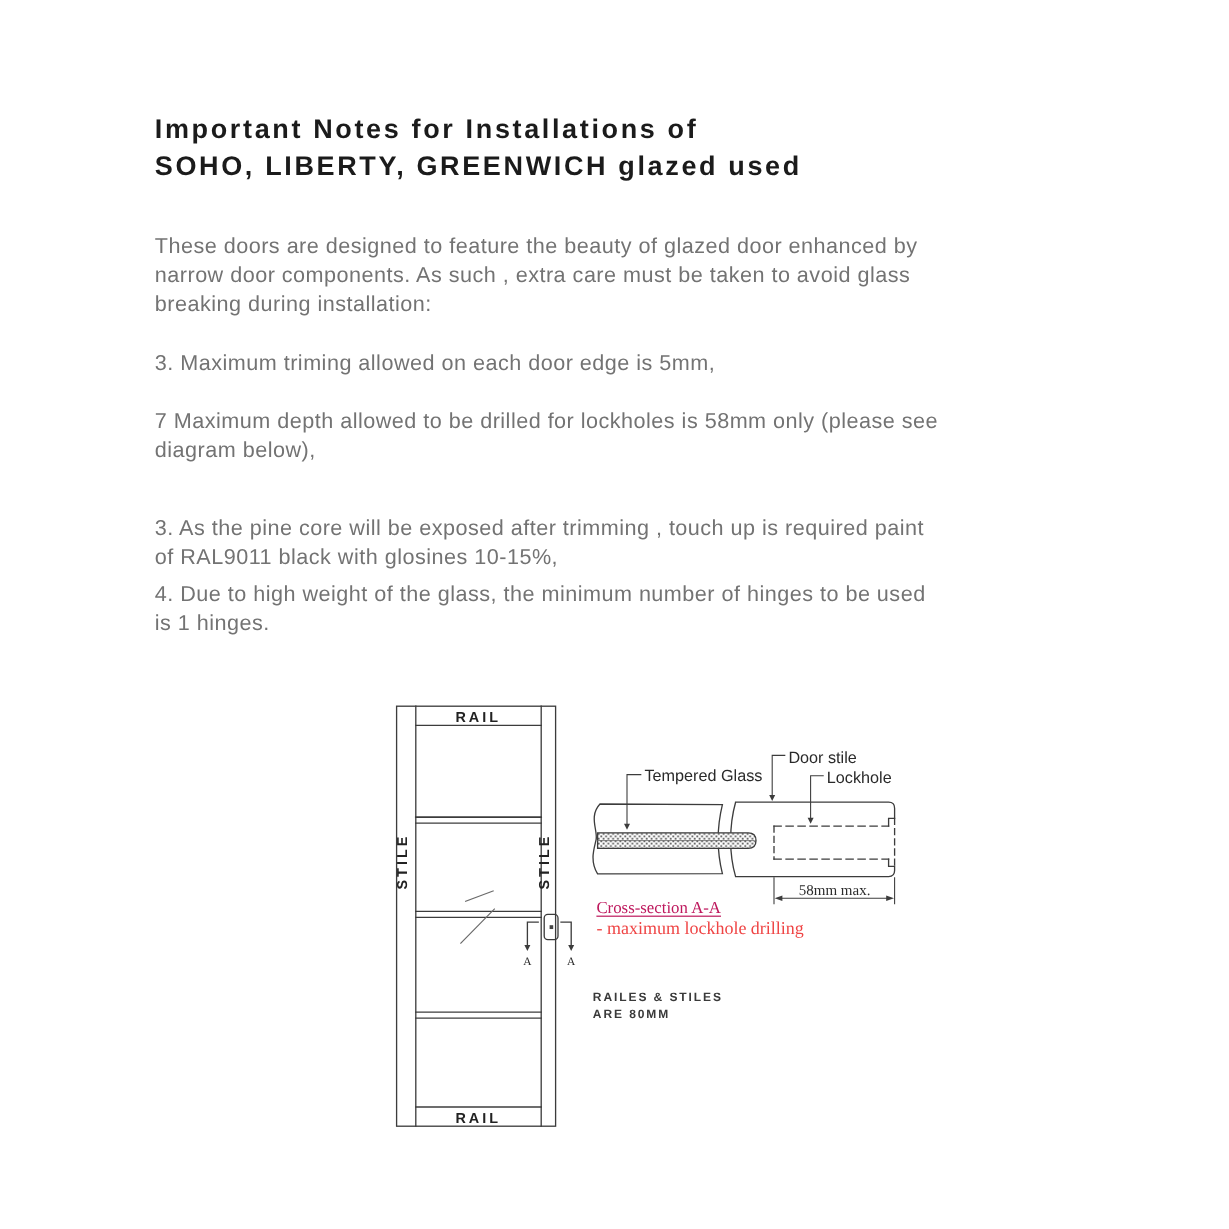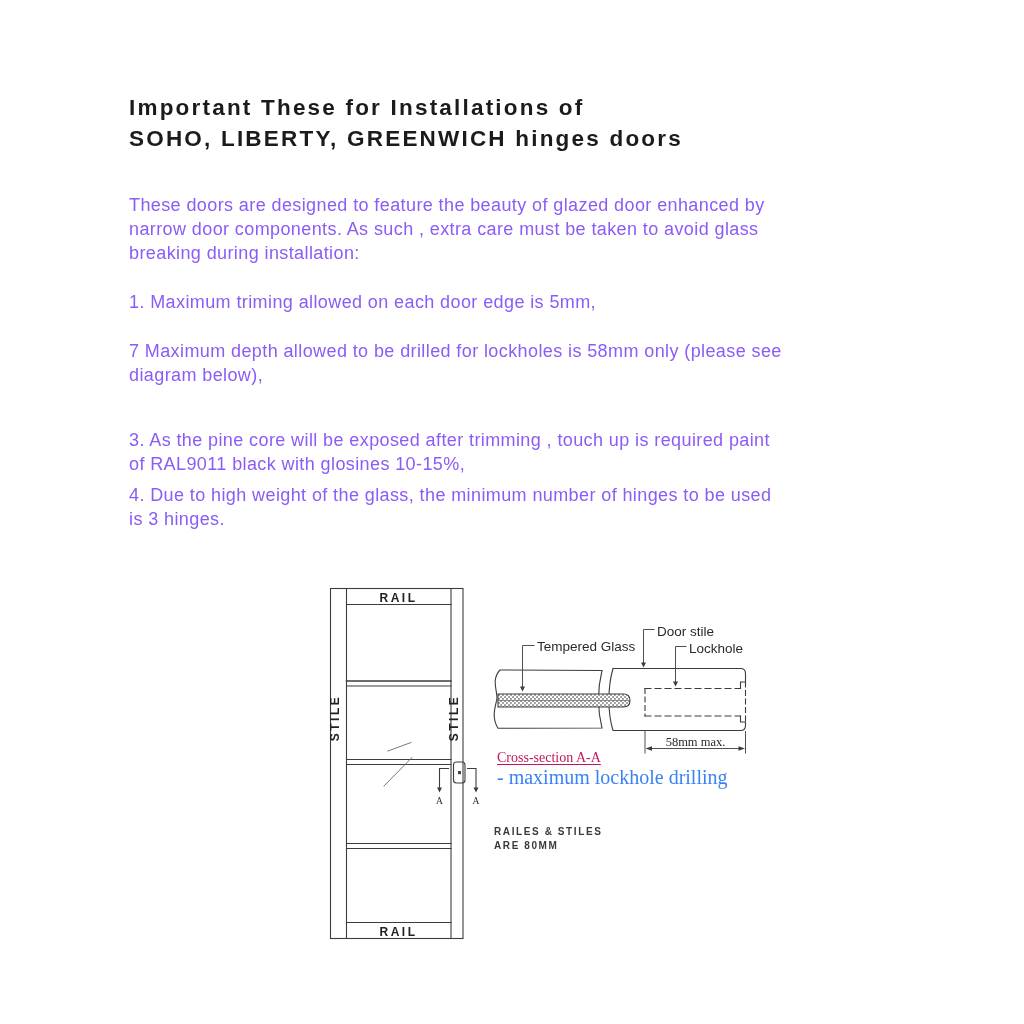--- a/index.html
+++ b/index.html
@@ -13,69 +13,69 @@
   }
   .abs{position:absolute;}
   .pre{white-space:pre-line;}
   .doc-title{
     left:129px;top:92px;width:780px;
     font-size:22.5px;font-weight:700;letter-spacing:2.2px;
     line-height:31px;color:#1b1b1b;
   }
   .body-text{
     font-size:18px;font-weight:400;letter-spacing:0.4px;
-    line-height:24px;color:#8b5cf6;width:790px;left:129px;
+    line-height:24px;color:#737373;width:790px;left:129px;
   }
   .intro{top:193px;}
   .note-0{top:290px;}
   .note-1{top:339px;}
   .note-2{top:428px;}
   .note-3{top:483px;}
   .diagram-svg{left:300px;top:570px;width:480px;height:400px;}
   .cs-caption-title{
     left:497px;top:750px;
     font-family:"Liberation Serif",serif;font-size:14px;color:#be185d;
     text-decoration:underline;text-underline-offset:2px;
   }
   .cs-caption-sub{
     left:497px;top:766px;
-    font-family:"Liberation Serif",serif;font-size:20px;color:#3b82f6;
+    font-family:"Liberation Serif",serif;font-size:15px;color:#ef4444;
   }
   .rails-note{
     left:494px;top:825px;
     font-size:10px;font-weight:700;letter-spacing:1.6px;
     line-height:14px;color:#3a3a3a;
   }
   svg text{fill:#222;}
   .t-rail{font-family:"Liberation Sans",sans-serif;font-size:12px;font-weight:700;letter-spacing:2.5px;}
   .t-label{font-family:"Liberation Sans",sans-serif;font-size:13.5px;fill:#2a2a2a;}
   .t-serif{font-family:"Liberation Serif",serif;font-size:12.5px;fill:#2a2a2a;}
   .t-a{font-family:"Liberation Serif",serif;font-size:9.5px;fill:#2a2a2a;}
 </style>
 </head>
 <body>
 
 <div class="page">
 
   <h1 class="abs doc-title" style="margin:0;">
-    <span>Important These for Installations of</span><br>
-    <span>SOHO, LIBERTY, GREENWICH hinges doors</span>
+    <span>Important Notes for Installations of</span><br>
+    <span>SOHO, LIBERTY, GREENWICH glazed used</span>
   </h1>
 
   <p class="abs body-text intro pre" style="margin:0;">These doors are designed to feature the beauty of glazed door enhanced by
 narrow door components. As such , extra care must be taken to avoid glass
 breaking during installation:</p>
 
-  <p class="abs body-text note-0 pre" style="margin:0;">1. Maximum triming allowed on each door edge is 5mm,</p>
+  <p class="abs body-text note-0 pre" style="margin:0;">3. Maximum triming allowed on each door edge is 5mm,</p>
   <p class="abs body-text note-1 pre" style="margin:0;">7 Maximum depth allowed to be drilled for lockholes is 58mm only (please see
 diagram below),</p>
   <p class="abs body-text note-2 pre" style="margin:0;">3. As the pine core will be exposed after trimming , touch up is required paint
 of RAL9011 black with glosines 10-15%,</p>
   <p class="abs body-text note-3 pre" style="margin:0;">4. Due to high weight of the glass, the minimum number of hinges to be used
-is 3 hinges.</p>
+is 1 hinges.</p>
 
   <svg class="abs diagram-svg" viewBox="300 570 480 400" fill="none" stroke-linecap="square">
     <defs>
       <pattern id="glassdots" width="4" height="4" patternUnits="userSpaceOnUse">
         <rect width="4" height="4" fill="#ffffff"></rect>
         <rect x="0.3" y="0.3" width="1.5" height="1.5" fill="#5a5a5a"></rect>
         <rect x="2.2" y="2.2" width="1.5" height="1.5" fill="#5a5a5a"></rect>
       </pattern>
     </defs>
 

